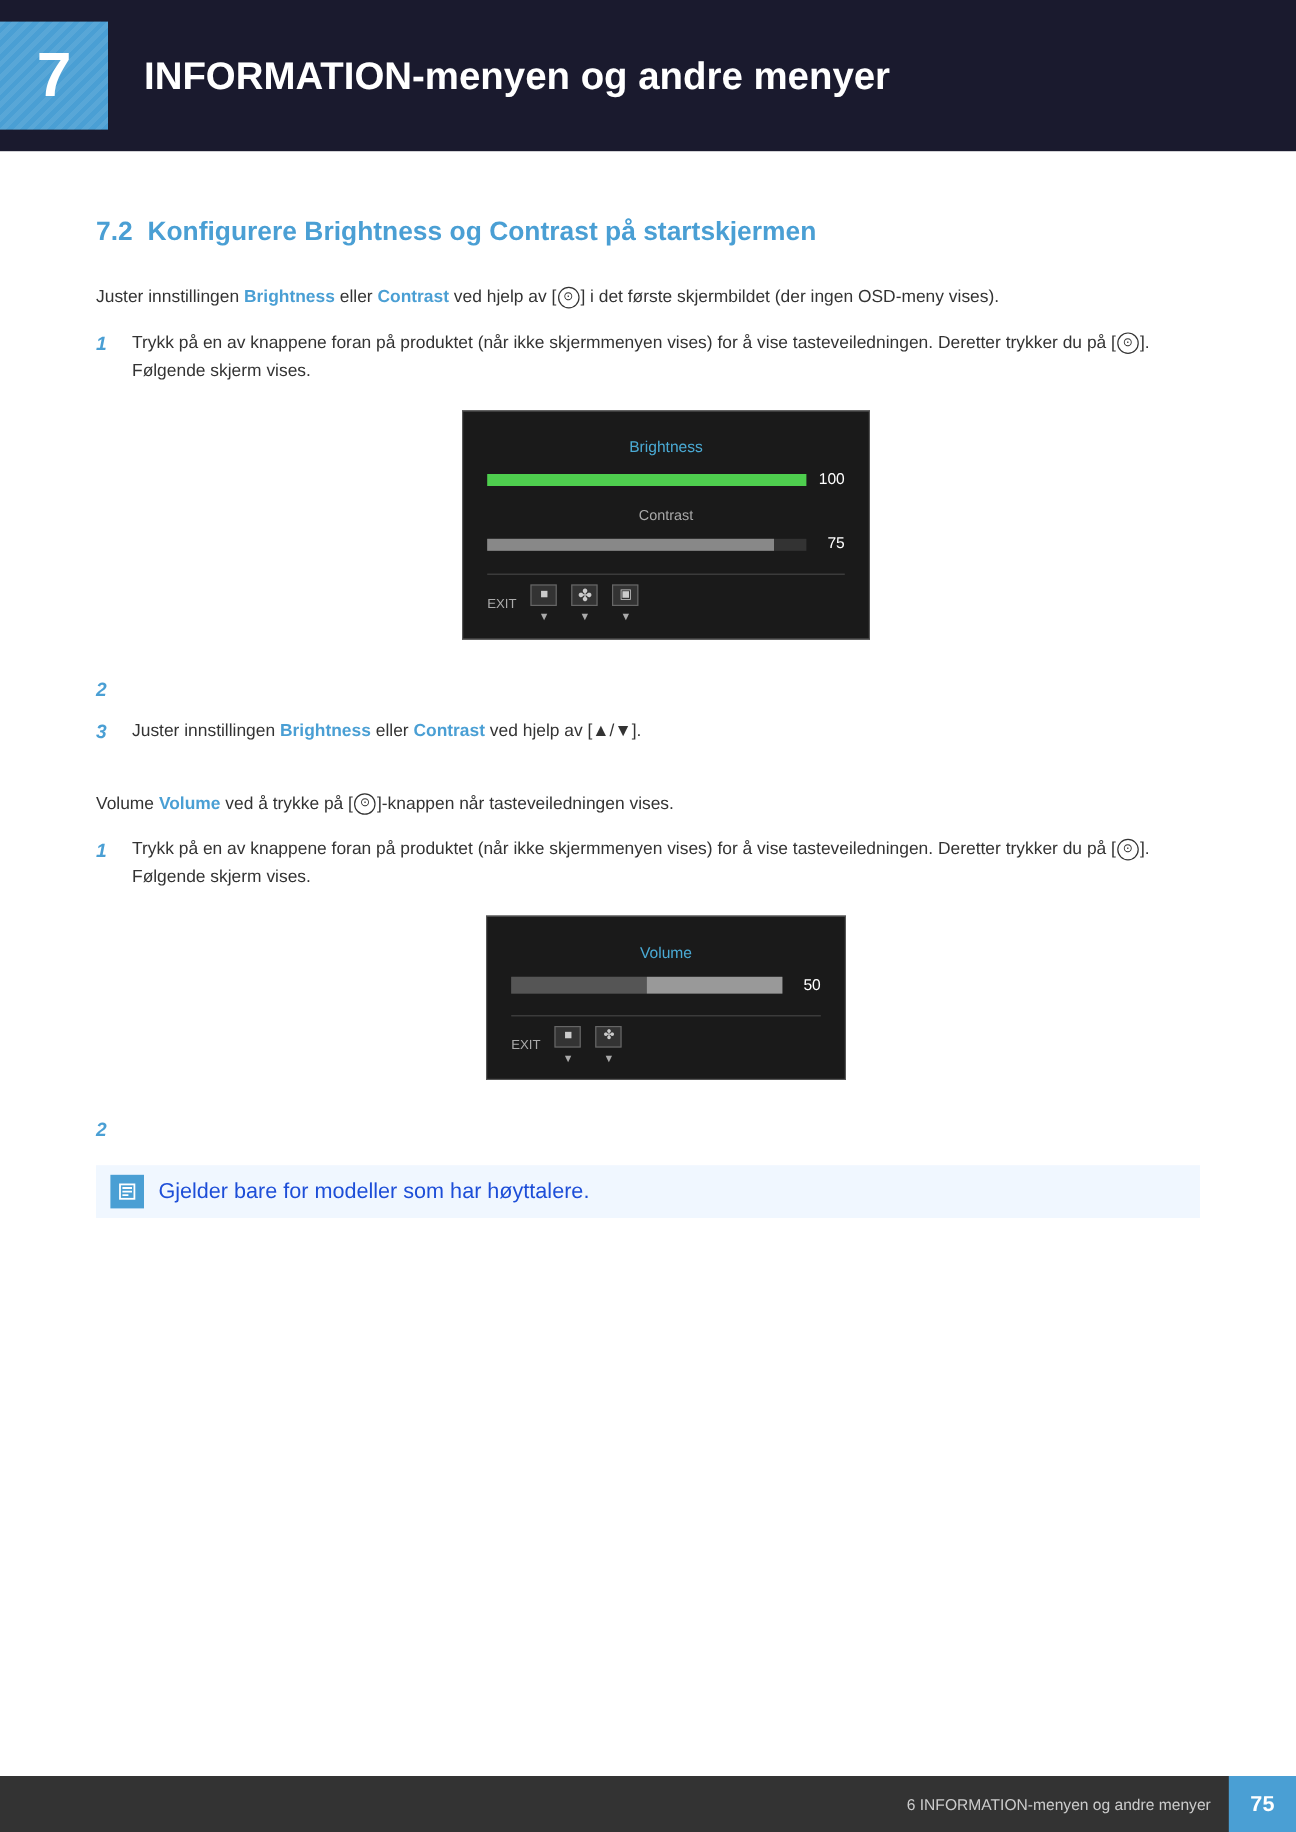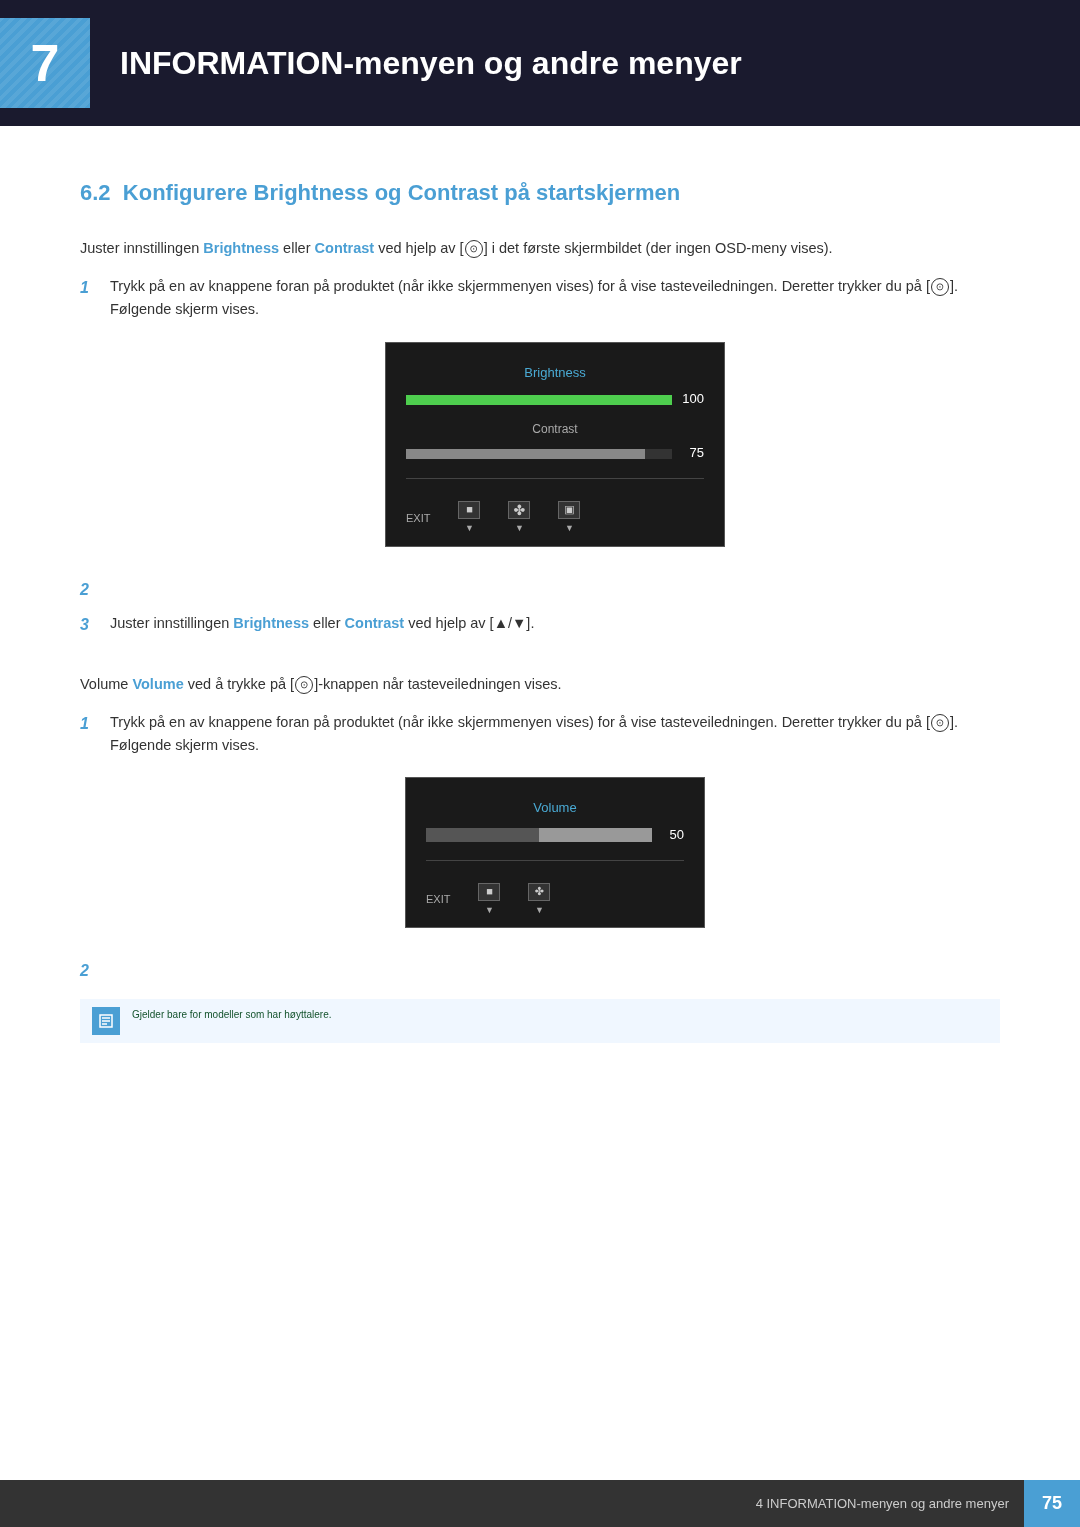--- a/index.html
+++ b/index.html
@@ -162,23 +162,23 @@
     .osd-sublabel {
       color: #aaa;
       text-align: center;
       font-size: 12px;
       margin: 10px 0 4px 0;
     }
 
     .osd-footer {
       display: flex;
       align-items: center;
-      gap: 28px;
+      gap: 12px;
       margin-top: 14px;
-      padding-top: 22px;
+      padding-top: 8px;
       border-top: 1px solid #444;
     }
 
     .osd-exit-label {
       color: #aaa;
       font-size: 11px;
     }
 
     .osd-btn {
       background: #333;
@@ -237,22 +237,22 @@
       min-width: 28px;
       display: flex;
       align-items: center;
       justify-content: center;
       color: white;
       font-size: 14px;
       font-style: italic;
       font-weight: bold;
     }
     .note-text {
-      font-size: 10px;
-      color: #14532d;
+      font-size: 18px;
+      color: #1d4ed8;
       line-height: 1.5;
     }
 
     
     .section-divider {
       margin: 35px 0 25px 0;
     }
 
     
     .page-footer {
@@ -307,21 +307,21 @@
   <div class="chapter-number-box">
     <span>7</span>
   </div>
   <div class="chapter-title">INFORMATION-menyen og andre menyer</div>
 </div>
 
 <div class="content">
 
   <div>
     <div class="section-heading">
-      <span>6.2</span>&nbsp;
+      <span>7.2</span>&nbsp;
       <span>Konfigurere Brightness og Contrast på startskjermen</span>
     </div>
 
     <p class="body-text">
       <span>Juster innstillingen </span><span class="bold-blue">Brightness</span><span> eller </span><span class="bold-blue">Contrast</span><span> ved hjelp av [</span><span class="inline-icon">⊙</span><span>] i det første skjermbildet (der ingen OSD-meny vises).</span>
     </p>
 
     <ul class="numbered-list">
 
       <li>
@@ -443,15 +443,15 @@
         </svg>
       </div>
       <div class="note-text">Gjelder bare for modeller som har høyttalere.</div>
     </div>
 
   </div>
 
 </div>
 
 <div class="page-footer">
-  <div class="footer-text">4 INFORMATION-menyen og andre menyer</div>
+  <div class="footer-text">6 INFORMATION-menyen og andre menyer</div>
   <div class="footer-page-num">75</div>
 </div>
 
 </body></html>

